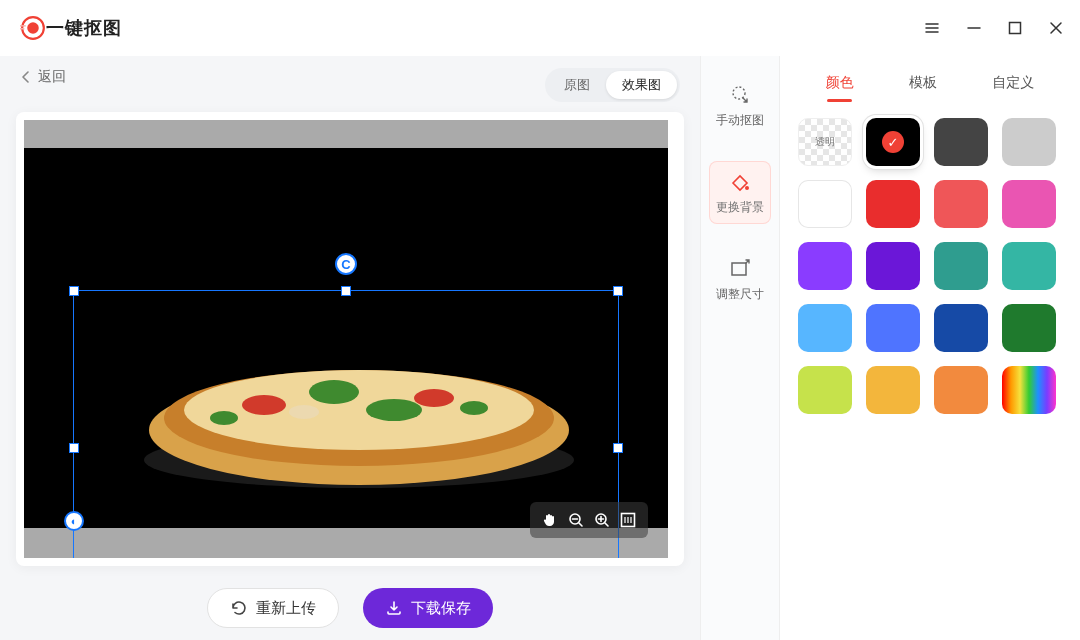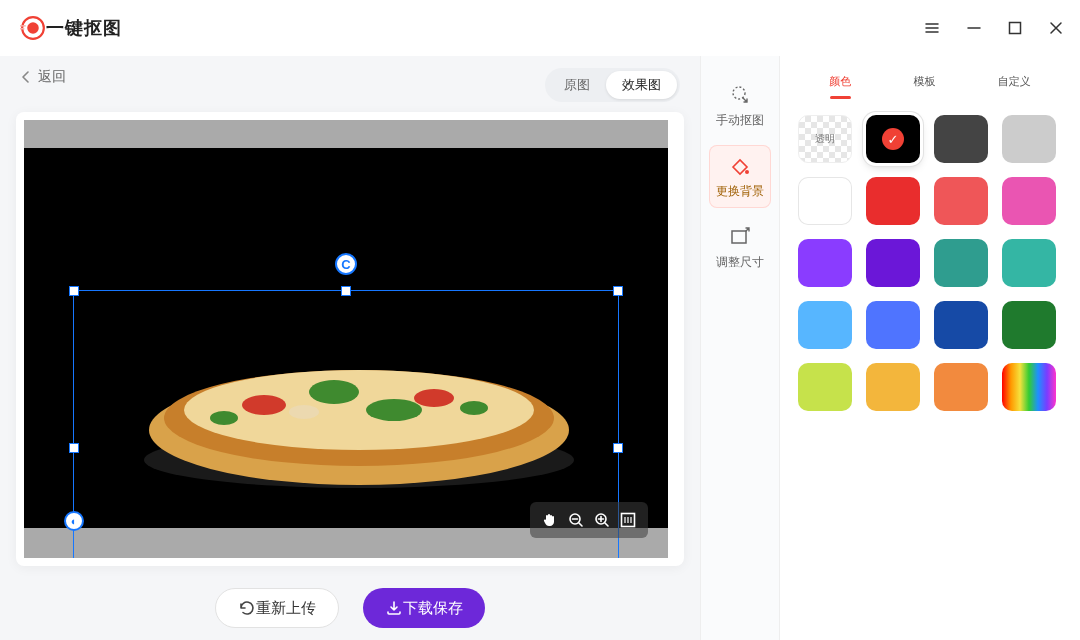--- a/index.html
+++ b/index.html
@@ -31,31 +31,31 @@
 .h-tl { left: -5px; top: -5px; } .h-tr { right: -5px; top: -5px; }
 .h-t { left: 50%; top: -5px; margin-left: -5px; }
 .h-l { left: -5px; top: 50%; margin-top: -5px; } .h-r { right: -5px; top: 50%; margin-top: -5px; }
 .rot-handle { position: absolute; left: 50%; top: -38px; margin-left: -11px; width: 22px; height: 22px; border-radius: 50%; background: #fff; border: 2px solid #1677ff; display: flex; align-items: center; justify-content: center; color: #1677ff; font-weight: 700; font-size: 13px; }
 .edge-handle { position: absolute; left: -10px; top: 70%; width: 20px; height: 20px; border-radius: 50%; background: #fff; border: 2px solid #1677ff; display: flex; align-items: center; justify-content: center; font-size: 11px; color: #1677ff; }
 
 .zoom-bar { position: absolute; right: 20px; bottom: 20px; display: flex; gap: 2px; background: rgba(60,60,60,.55); border-radius: 6px; padding: 6px 8px; }
 .zoom-bar .zi { width: 24px; height: 24px; display: flex; align-items: center; justify-content: center; color: #fff; cursor: pointer; }
 
 .bottom-actions { display: flex; gap: 24px; justify-content: center; margin-top: 22px; }
-.btn { height: 40px; padding: 0 22px; border-radius: 20px; display: flex; align-items: center; font-size: 15px; cursor: pointer; }
+.btn { height: 40px; padding: 0 22px; border-radius: 20px; display: flex; align-items: center; gap: 8px; font-size: 15px; cursor: pointer; }
 .btn-light { background: #fff; color: #333; border: 1px solid #e2e2e2; }
 .btn-primary { background: #6d28d9; color: #fff; }
 
-.tool-col { width: 80px; background: #fafbfc; border-left: 1px solid #eee; border-right: 1px solid #eee; display: flex; flex-direction: column; align-items: center; padding-top: 18px; gap: 8px; }
+.tool-col { width: 80px; background: #fafbfc; border-left: 1px solid #eee; border-right: 1px solid #eee; display: flex; flex-direction: column; align-items: center; padding-top: 18px; gap: 24px; }
 .tool-col .tool { width: 62px; padding: 10px 0 8px 0; display: flex; flex-direction: column; align-items: center; gap: 6px; border-radius: 8px; font-size: 12px; color: #666; cursor: pointer; }
-.tool-col .tool.active { background: #fff2f0; color: #a16207; box-shadow: 0 0 0 1px #ffd8d4 inset; }
+.tool-col .tool.active { background: #fff2f0; color: #737373; box-shadow: 0 0 0 1px #ffd8d4 inset; }
 
 .right { width: 300px; background: #fff; padding: 14px 18px; }
 .tabs { display: flex; justify-content: space-around; margin-bottom: 16px; }
-.tab { font-size: 11px; color: #555; padding: 4px 2px 10px 2px; cursor: pointer; position: relative; }
+.tab { font-size: 14px; color: #555; padding: 4px 2px 10px 2px; cursor: pointer; position: relative; }
 .tab.active { color: #f04135; }
 .tab.active::after { content: ""; position: absolute; left: 10%; right: 10%; bottom: 0; height: 3px; background: #f04135; border-radius: 2px; }
 
 .swatch-grid { display: grid; grid-template-columns: repeat(4, 54px); gap: 14px 14px; justify-content: start; }
 .swatch { width: 54px; height: 48px; border-radius: 10px; cursor: pointer; position: relative; }
 .swatch.trans { border: 1px solid #eee; background-image: repeating-conic-gradient(#e6e6e6 0 25%, #fff 0 50%); background-size: 12px 12px; display: flex; align-items: center; justify-content: center; font-size: 10px; color: #777; }
 .swatch.selected { box-shadow: 0 0 0 3px #fff, 0 0 0 4px #e2e2e2, 0 4px 10px rgba(0,0,0,.18); }
 .swatch .check { position: absolute; left: 50%; top: 50%; width: 22px; height: 22px; margin: -11px 0 0 -11px; border-radius: 50%; background: #f04135; display: flex; align-items: center; justify-content: center; color: #fff; font-size: 13px; }
 .swatch.rainbow { background: linear-gradient(90deg,#ff0000,#ff9900,#f5e13d,#33cc33,#1e90ff,#7a3cff,#ff33cc); }
 </style>

